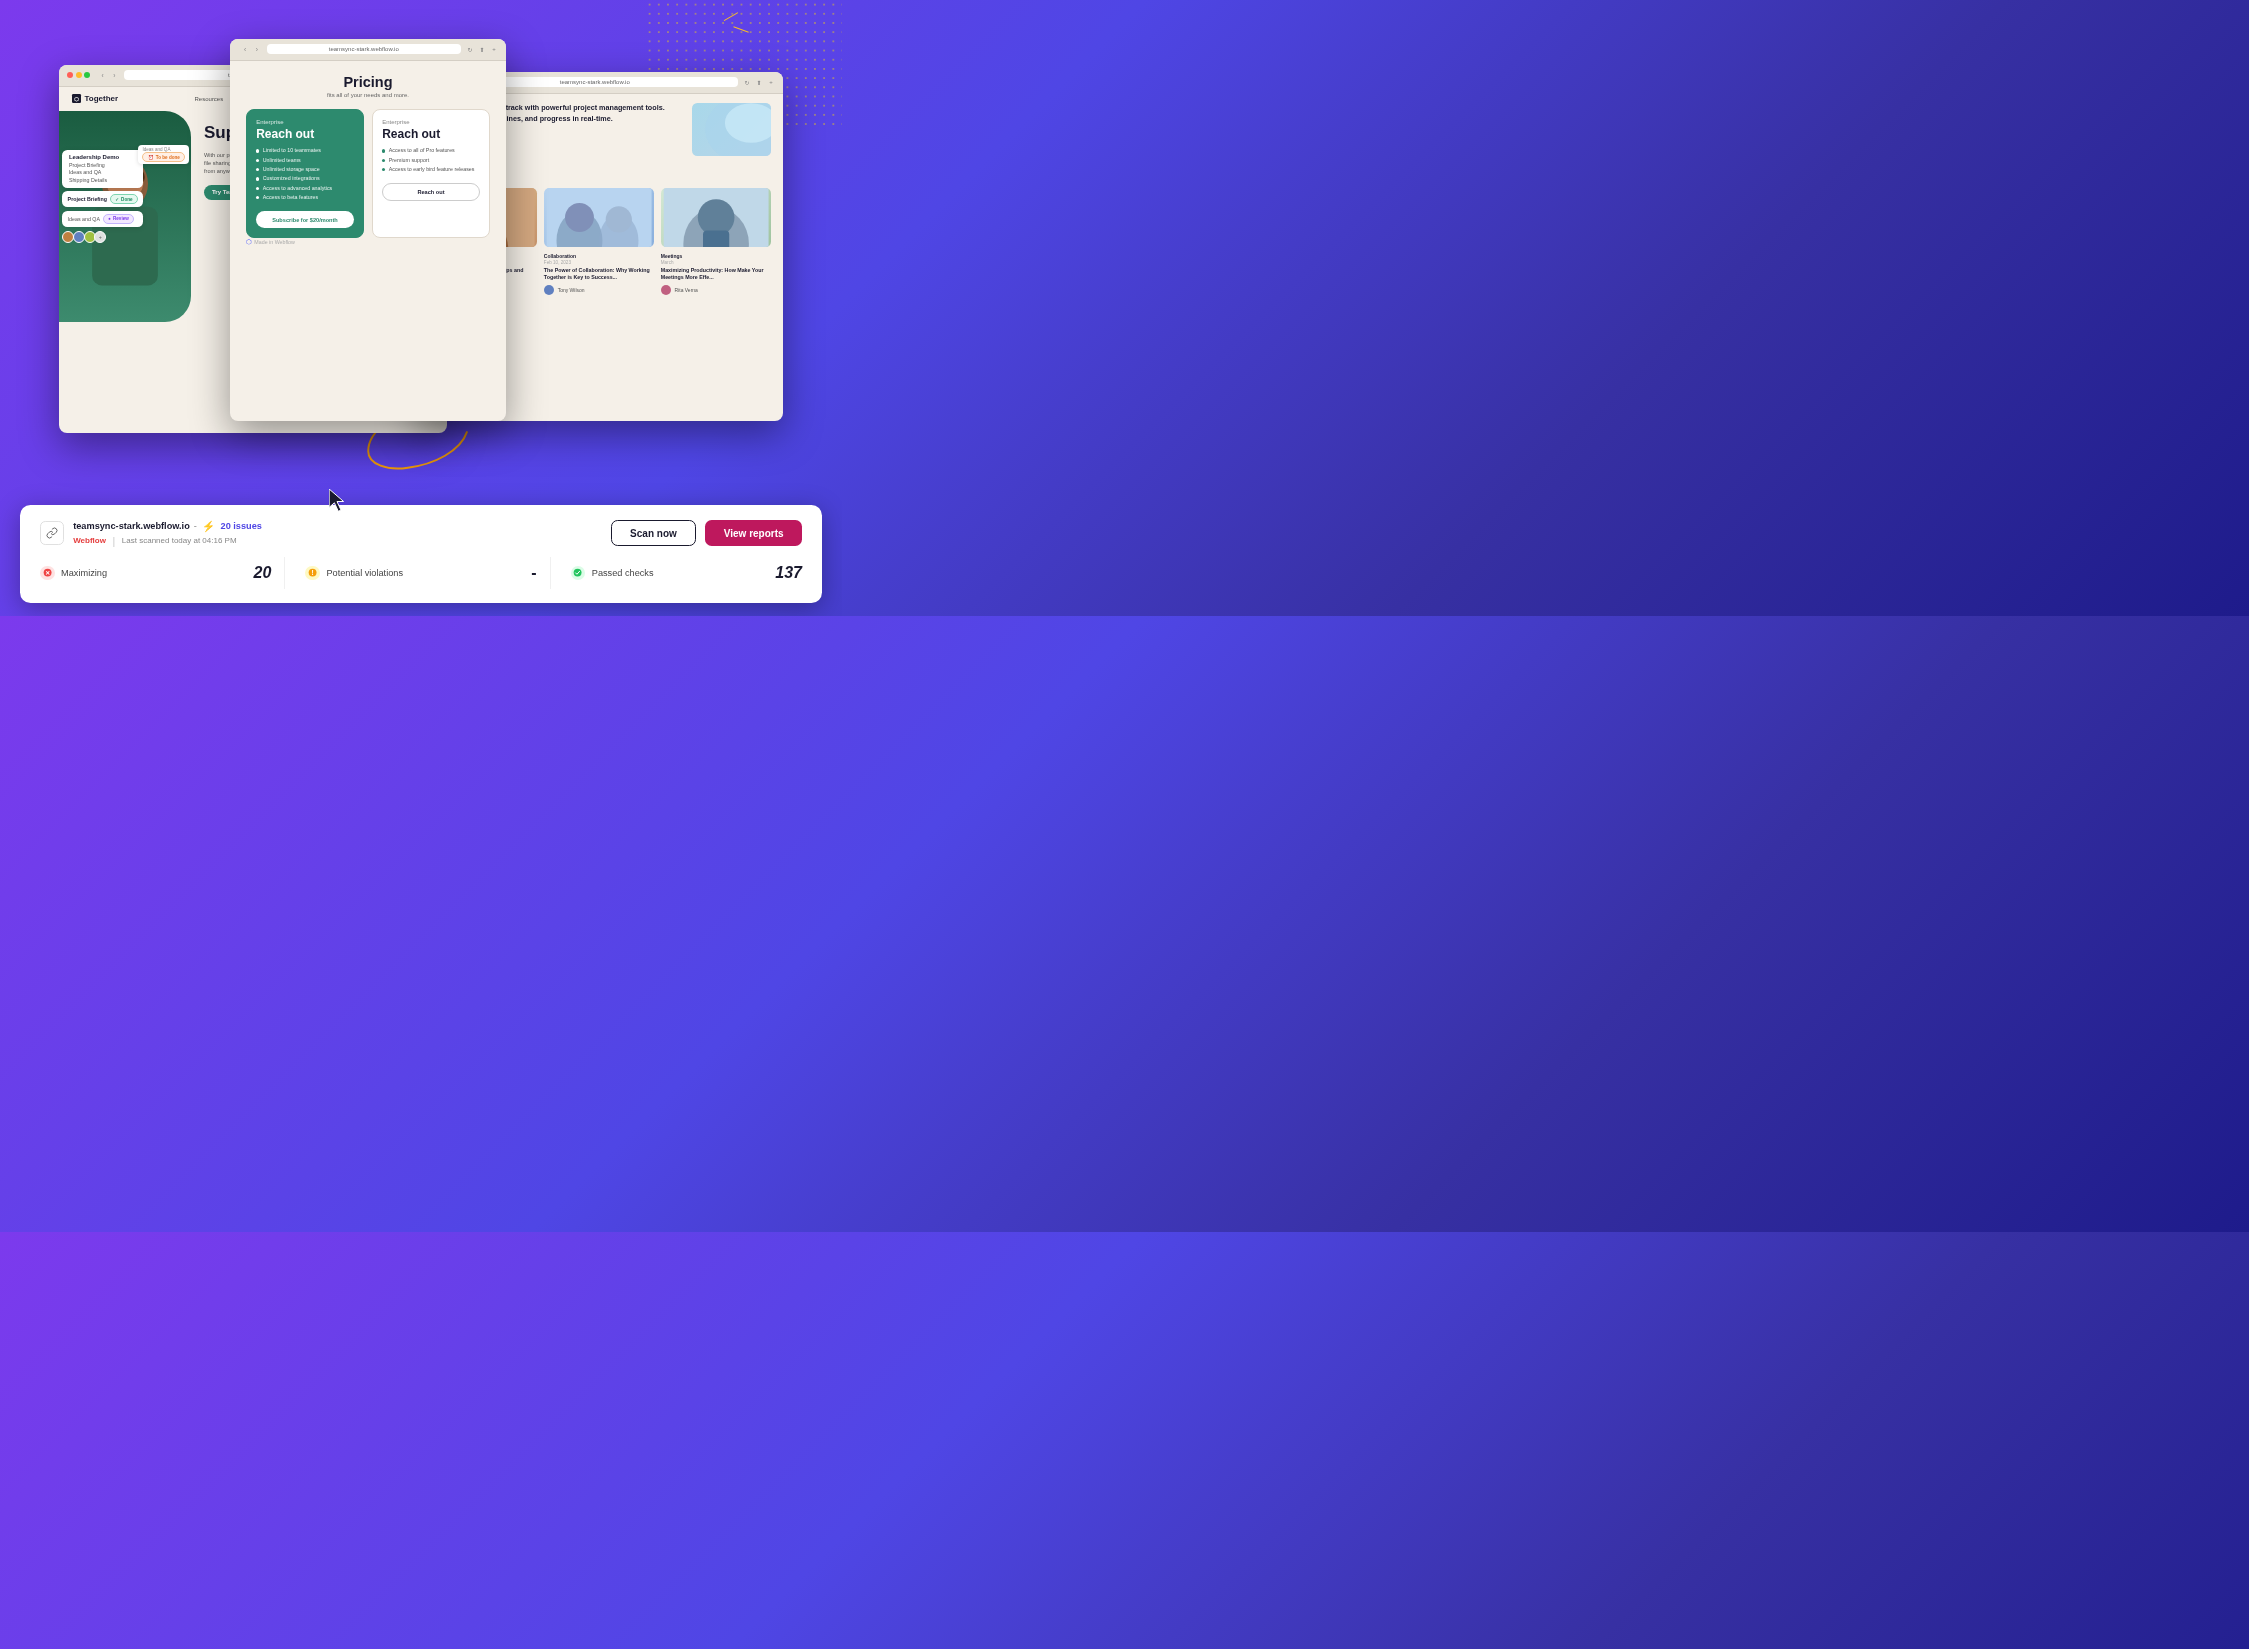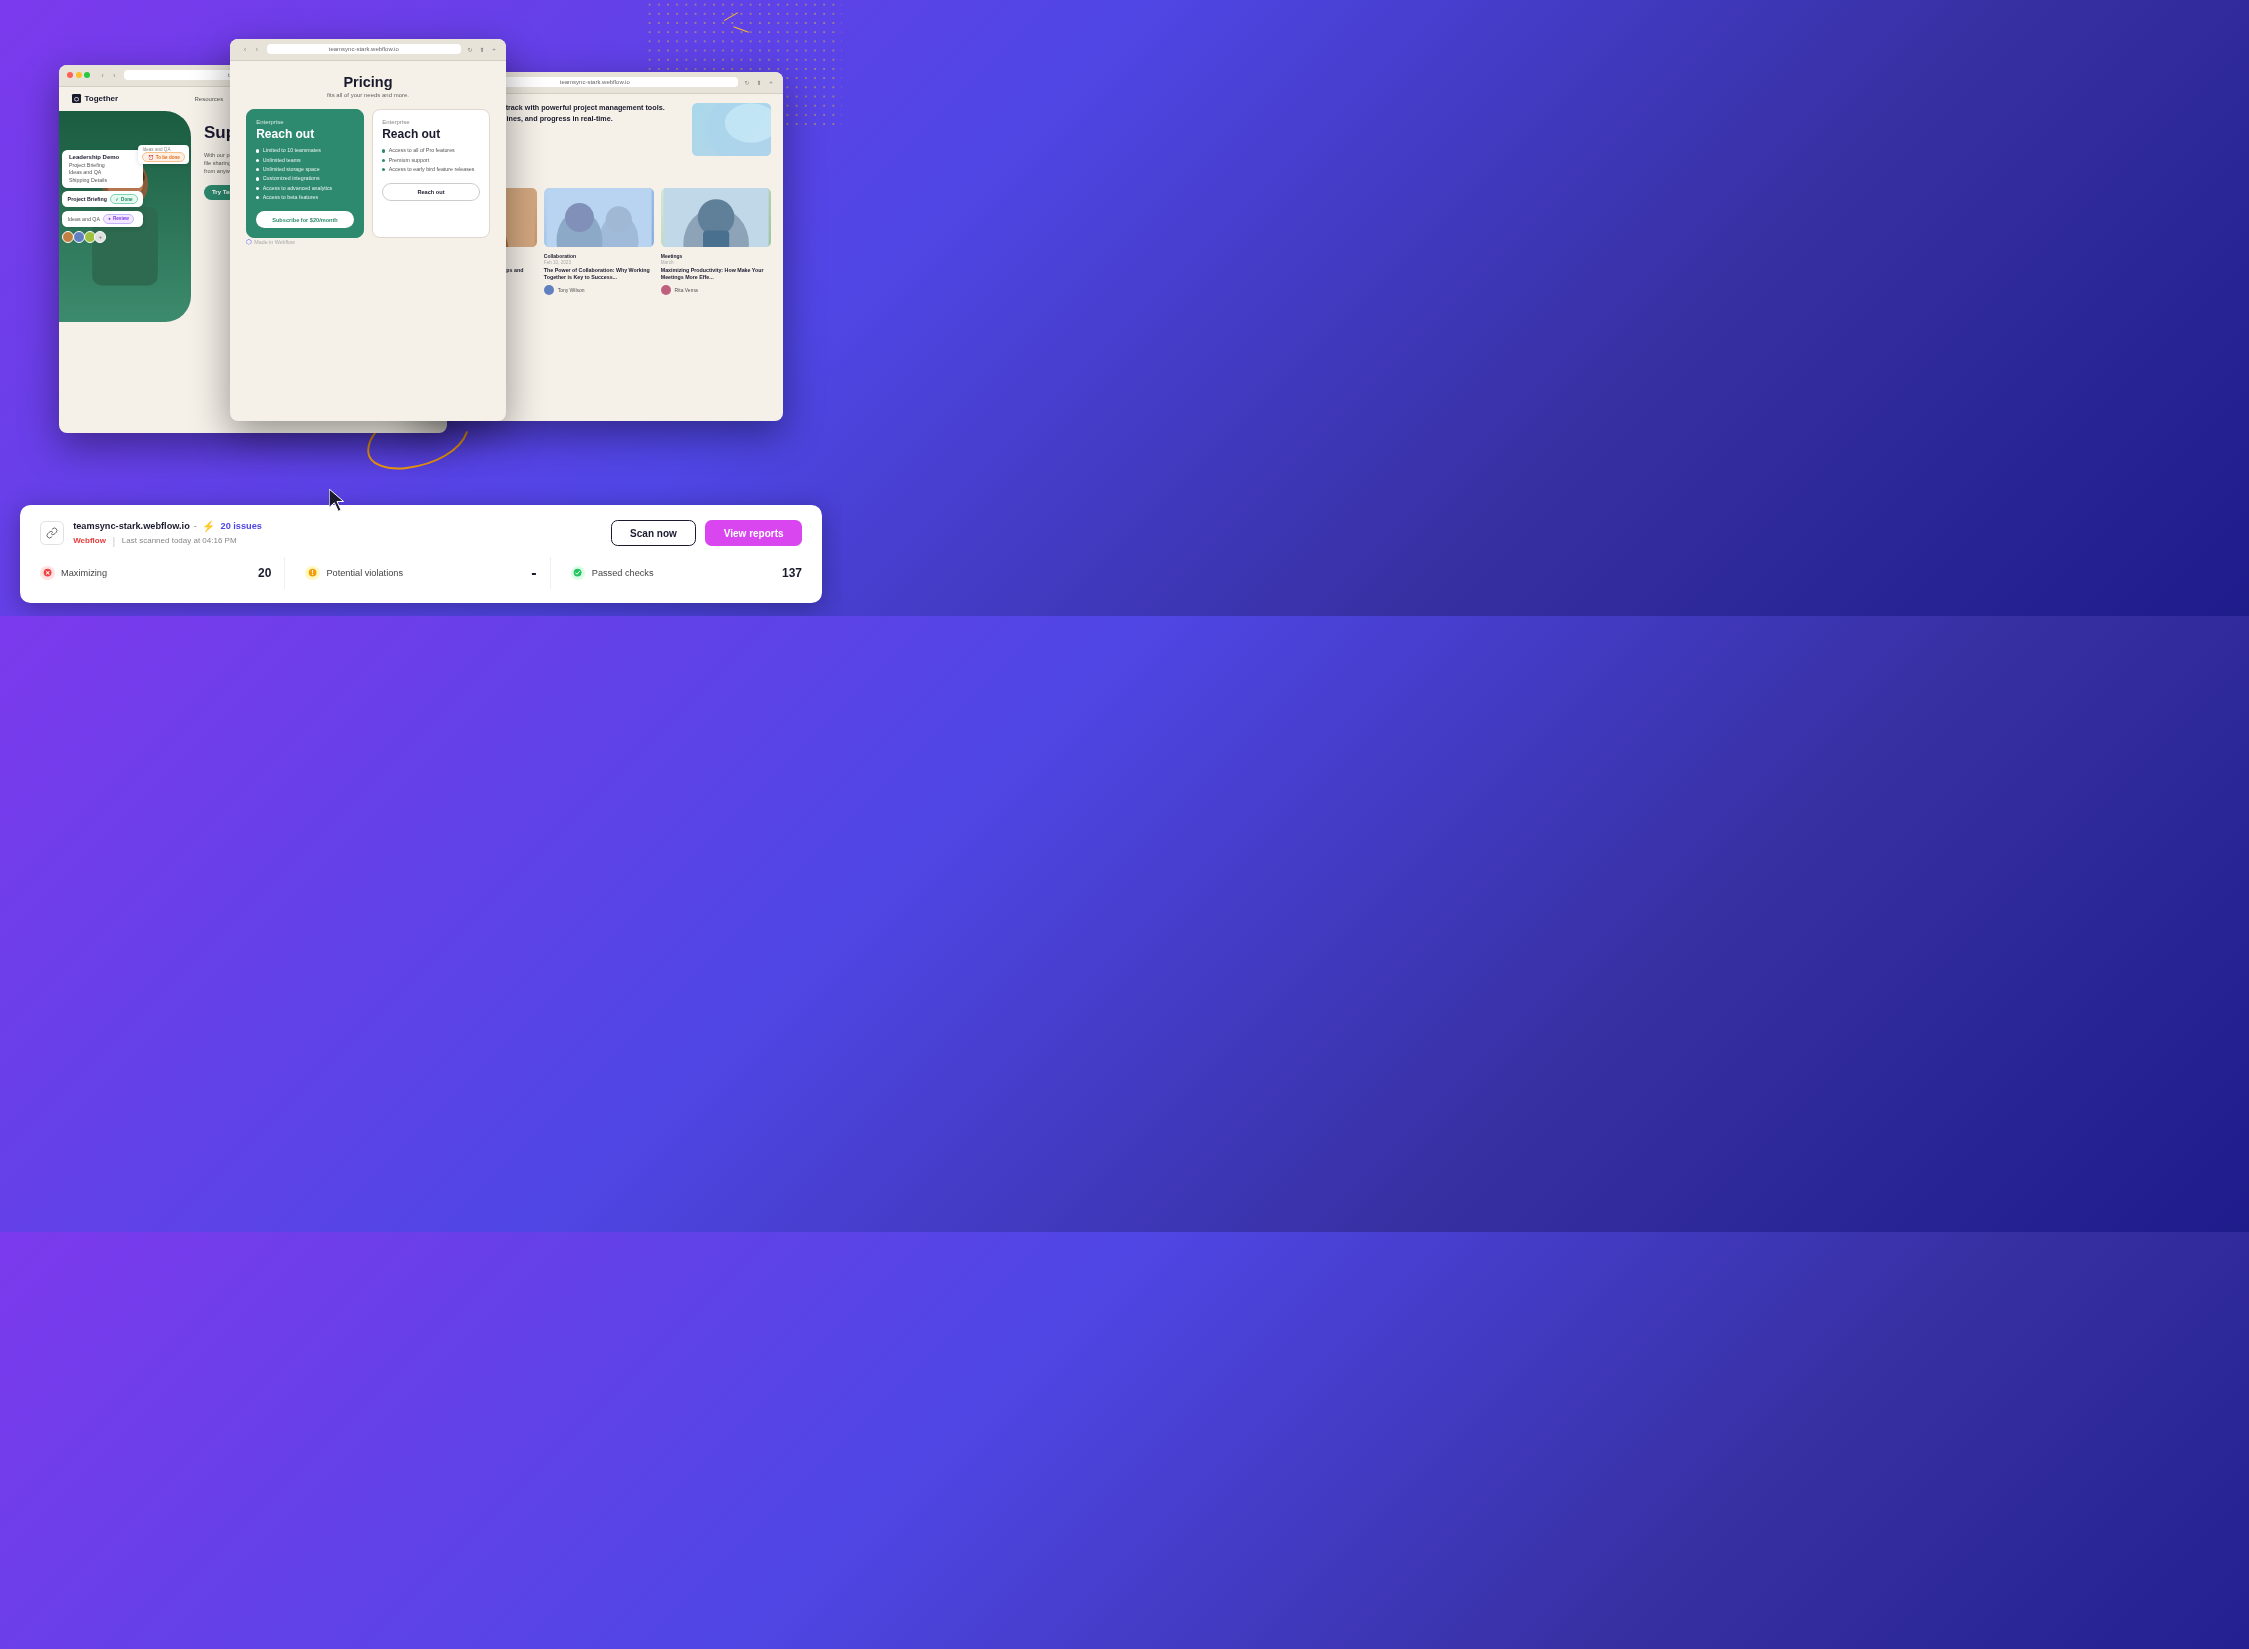--- a/index.html
+++ b/index.html
@@ -424,21 +424,21 @@
       border: 1.3px solid #1a1a2e;
       color: #1a1a2e;
       border-radius: 6.6px;
       padding: 6.6px 18.4px;
       font-size: 10px;
       font-weight: 700;
       cursor: pointer;
       white-space: nowrap;
     }
     .btn-view-reports {
-      background: #d946ef;
+      background: #be185d;
       color: white;
       border: none;
       border-radius: 6.6px;
       padding: 6.6px 18.4px;
       font-size: 10px;
       font-weight: 700;
       cursor: pointer;
       white-space: nowrap;
     }
 
@@ -456,21 +456,21 @@
     .stat-item + .stat-item {
       border-left: 0.7px solid #f0f0f0;
       padding-left: 20px;
       margin-left: 13px;
     }
     .stat-icon { width: 14.5px; height: 14.5px; flex-shrink: 0; display: flex; align-items: center; justify-content: center; border-radius: 50%; font-size: 8.6px; }
     .stat-icon-error { background: #fee2e2; }
     .stat-icon-warning { background: #fef9c3; }
     .stat-icon-success { background: #dcfce7; }
     .stat-label { font-size: 9.2px; color: #444; flex: 1; }
-    .stat-value { font-size: 12px; font-weight: 900; color: #1a1a2e; }
+    .stat-value { font-size: 16px; font-weight: 900; color: #1a1a2e; font-style: italic; }
     .stat-value-dash { font-size: 16px; font-weight: 900; color: #1a1a2e; }
 
     
     .cursor {
       position: absolute;
       bottom: 104px;
       left: 329px;
       width: 20px;
       height: 23px;
       z-index: 20;

